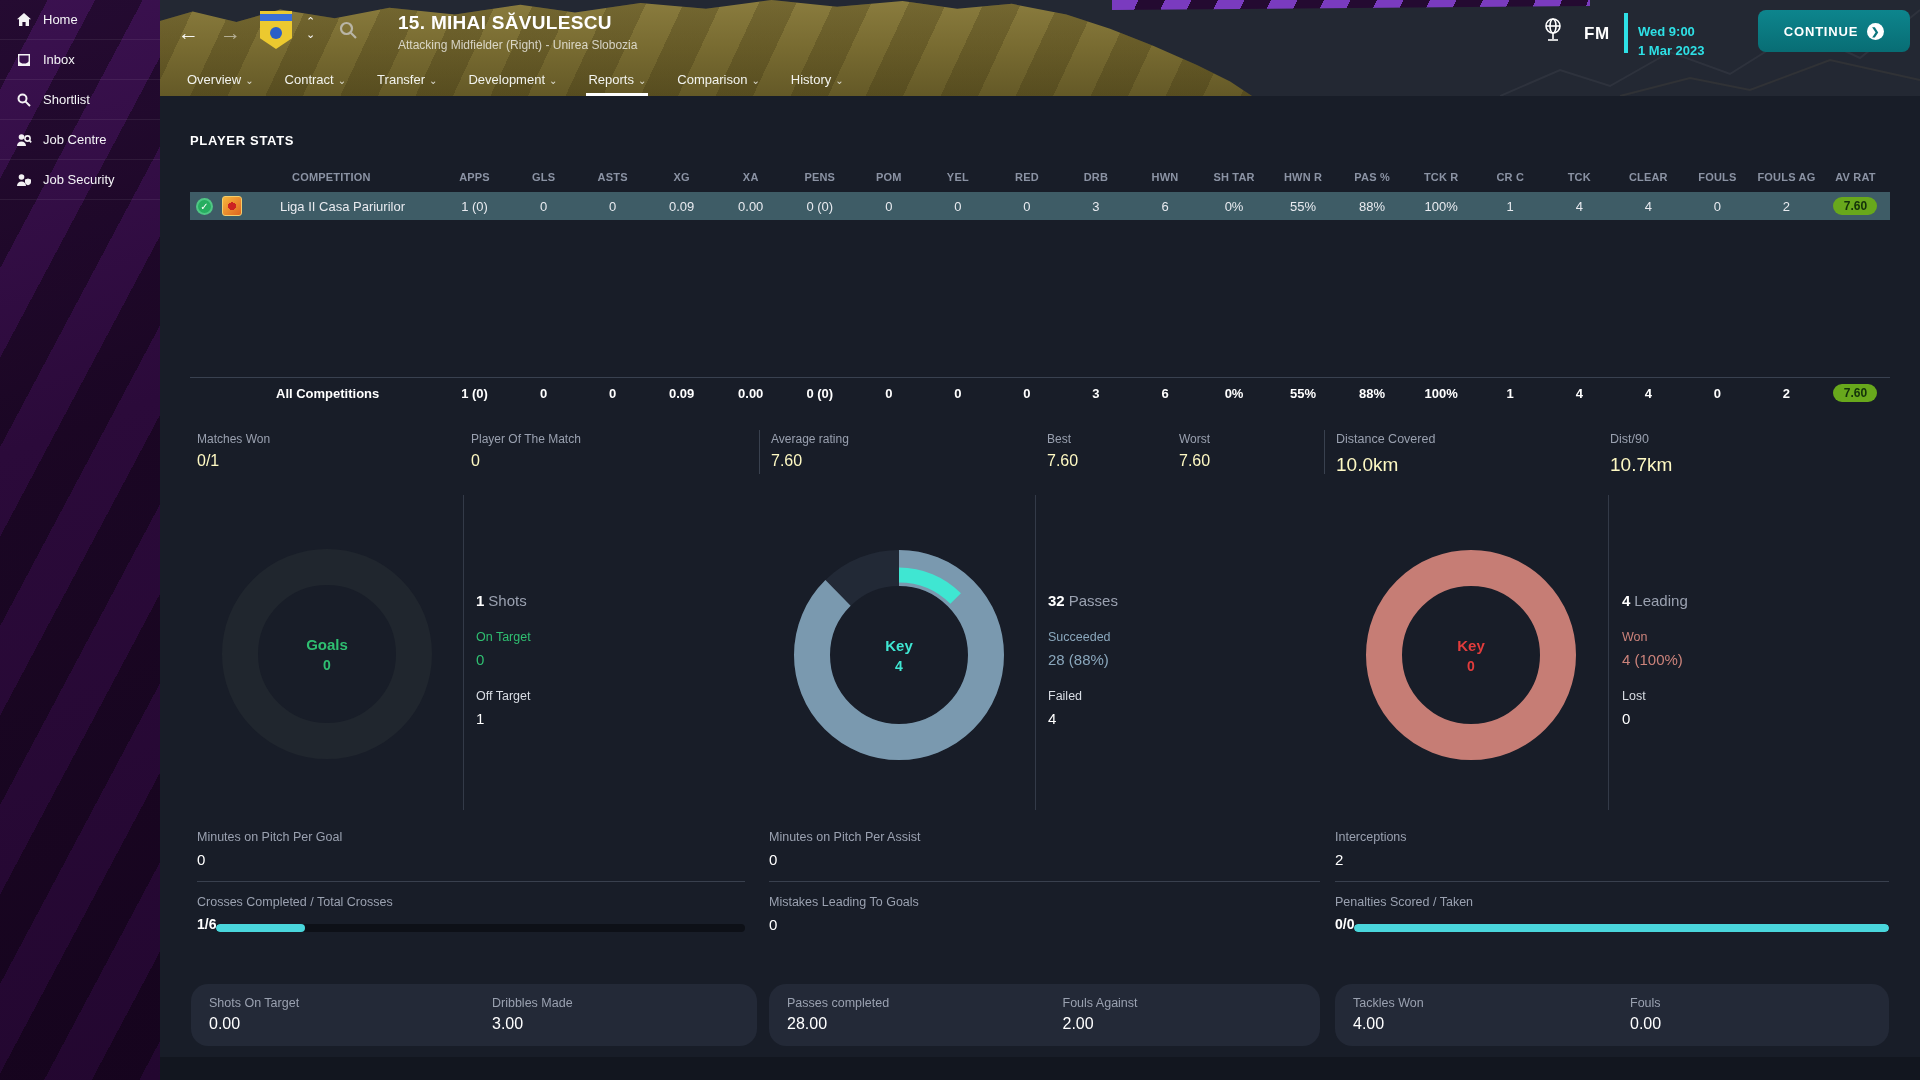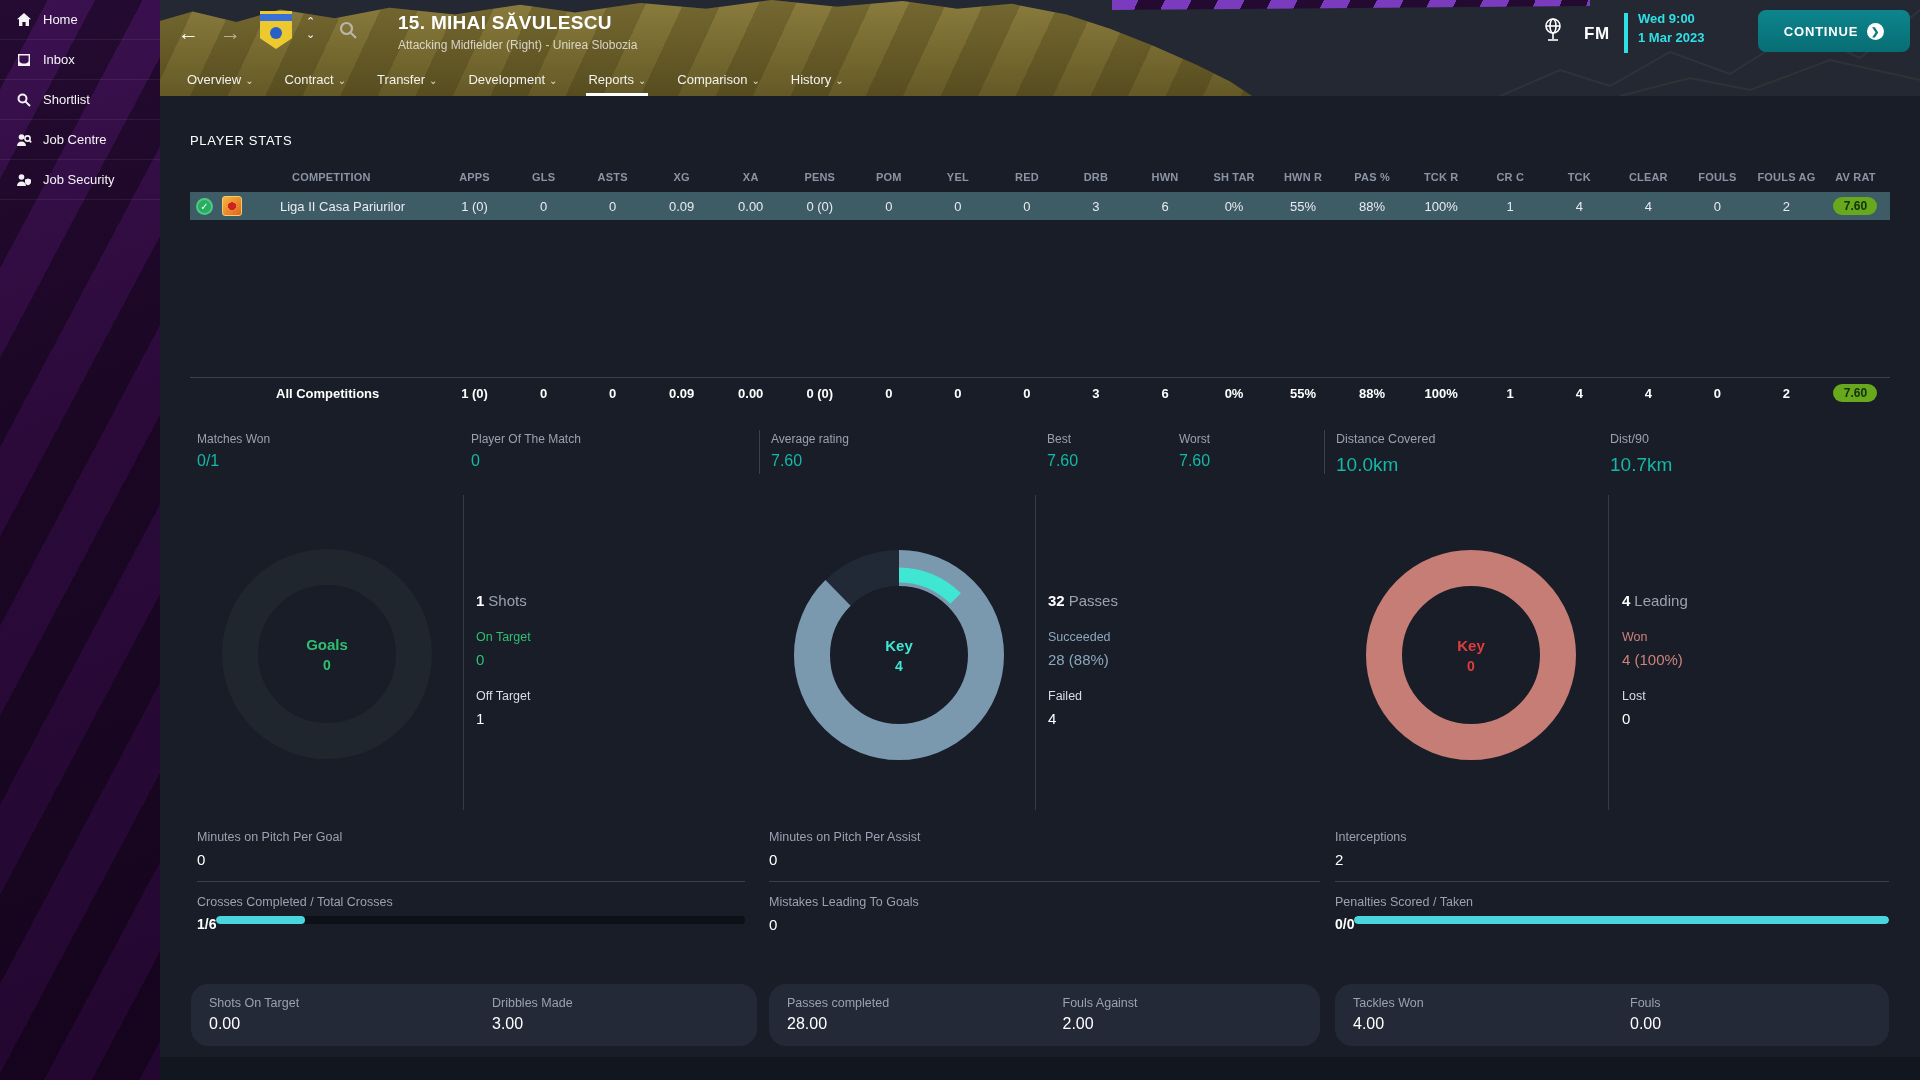--- a/index.html
+++ b/index.html
@@ -34,49 +34,49 @@
   .search-btn{position:absolute;left:178px;top:20px;cursor:pointer}
   .pname{position:absolute;left:238px;top:12px;color:#ffffff;font-size:19px;font-weight:bold;letter-spacing:.3px}
   .psub{position:absolute;left:238px;top:38px;color:rgba(255,255,255,.72);font-size:12px}
   .nav-row{position:absolute;left:25px;bottom:0;display:flex;gap:27px}
   .nav-item{color:#f2f3ee;font-size:13px;padding:0 2px 9px 2px;cursor:pointer;white-space:nowrap}
   .nav-item .chev{font-size:10px;opacity:.85;margin-left:4px}
   .nav-item.active{border-bottom:3px solid #fff;padding-bottom:6px}
   .globe{position:absolute;left:1382px;top:17px}
   .fm-logo{position:absolute;left:1424px;top:24px;color:#fff;font-size:17px;font-weight:bold;letter-spacing:.5px;cursor:pointer}
   .clock-bar{position:absolute;left:1464px;top:13px;width:4px;height:40px;background:#2ee0e6}
-  .clock{position:absolute;left:1478px;top:9px;color:#2ee0e6;font-size:13px;font-weight:bold;line-height:19px}
+  .clock{position:absolute;left:1478px;top:22px;color:#2ee0e6;font-size:13px;font-weight:bold;line-height:19px}
   .continue-btn{position:absolute;left:1598px;top:10px;width:152px;height:42px;border:none;border-radius:8px;
     background:linear-gradient(180deg,#0d858d,#086d74);color:#fff;font-family:inherit;font-size:13px;font-weight:bold;
     letter-spacing:.8px;cursor:pointer;display:flex;align-items:center;justify-content:center;gap:9px}
   .cont-ic{width:17px;height:17px;border-radius:50%;background:#fff;color:#0a767d;font-size:10px;font-weight:bold;
     display:flex;align-items:center;justify-content:center}
   
-  .pstats-title{position:absolute;left:30px;top:133px;color:#fff;font-size:13px;font-weight:normal;letter-spacing:.7px}
+  .pstats-title{position:absolute;left:30px;top:133px;color:#fff;font-size:13px;font-weight:bold;letter-spacing:.7px}
   
   .trow{position:absolute;left:30px;width:1700px;display:flex;align-items:center}
   .thead{top:166px;height:22px}
   .thead .cell{color:#8b93a4;font-size:11px;font-weight:bold;letter-spacing:.2px}
   .cell{flex:1;text-align:center;white-space:nowrap}
   .cell-comp{flex:0 0 250px;text-align:left;display:flex;align-items:center}
   .thead .cell-comp{padding-left:102px}
   .row-sel{top:192px;height:28px;background:#3e5c66;color:#e9ebf0;font-size:13px;cursor:pointer}
   .row-total{top:377px;height:31px;border-top:1px solid #394150;color:#fff;font-size:13px;font-weight:bold}
   .row-total .cell-comp{padding-left:86px}
   .chk{width:17px;height:17px;margin-left:6px;border-radius:50%;background:#27ae60;border:2px solid rgba(130,230,180,.45);
     color:#fff;font-size:10px;line-height:14px;text-align:center;flex:0 0 auto}
   .complogo{width:20px;height:20px;margin-left:9px;border-radius:3px;flex:0 0 auto;border:1px solid #f5cd6b;
     background:radial-gradient(circle at 50% 52%, #cc2222 0 4px, rgba(0,0,0,0) 4px),linear-gradient(135deg,#f6b73c,#e0641f)}
   .comp-name{margin-left:38px}
   .rating-badge{display:inline-block;min-width:44px;padding:2px 8px;border-radius:10px;background:#68a81c;color:#13310a;
     font-size:12px;font-weight:bold;text-align:center}
   
   .sum-item{position:absolute;top:432px}
   .sum-label{color:#99a0af;font-size:12px}
-  .sum-value{color:#14b8a6;font-size:16px;margin-top:6px}
+  .sum-value{color:#fef9c3;font-size:16px;margin-top:6px}
   .sum-item.big .sum-label{font-size:12.5px}
   .sum-item.big .sum-value{font-size:19px;margin-top:8px}
   .vbar-sm{position:absolute;top:430px;width:1px;height:44px;background:#39414f}
   
   .vsep{position:absolute;width:1px;top:495px;height:315px;background:#333a48}
   .donut{position:absolute;width:210px;height:210px}
   .donut-center{position:absolute;inset:0;display:flex;flex-direction:column;align-items:center;justify-content:center;gap:4px}
   .dc-label{font-size:15px;font-weight:bold}
   .dc-value{font-size:14px;font-weight:bold}
   .g-green{color:#2fbf71}.g-cyan{color:#3fe6d2}.g-red{color:#e23c3c}
@@ -86,21 +86,21 @@
   .dg-sub{margin-top:21px}
   .sub-lbl{font-size:12.5px}
   .sub-val{font-size:15px;margin-top:7px}
   .c-steel{color:#8aa7bc}.c-salmon{color:#cc837b}.c-green{color:#2fbf71}
   .c-white-l .sub-lbl{color:#d9dde4}.c-white-l .sub-val{color:#fff}
   
   .lcol{position:absolute;top:830px}
   .l-label{color:#9aa1b0;font-size:12.5px;margin-bottom:7px}
   .l-value{color:#fff;font-size:15px;margin-bottom:13px}
   .l-sep{border-top:1px solid #39404e;margin-bottom:13px}
-  .l-valrow{display:flex;align-items:flex-start;gap:0}
+  .l-valrow{display:flex;align-items:flex-end;gap:0}
   .l-frac{color:#fff;font-size:14px;font-weight:bold;flex:0 0 auto}
   .bar{flex:1;height:8px;border-radius:4px;background:#0d1017;overflow:hidden}
   .bar-fill{height:100%;border-radius:4px;background:#49d6dc}
   
   .per90-head{position:absolute;left:609px;top:947px;width:551px;text-align:center}
   .per90-title{color:#fff;font-size:13px;font-weight:bold;letter-spacing:.5px}
   .per90-sub{color:#9aa1b0;font-size:11.5px;margin-top:4px}
   .p90card{position:absolute;top:984px;height:62px;background:#232937;border-radius:17px;display:flex}
   .p90stat{flex:1;padding:12px 0 0 18px}
   .p90-label{color:#9aa1b0;font-size:12.5px}

